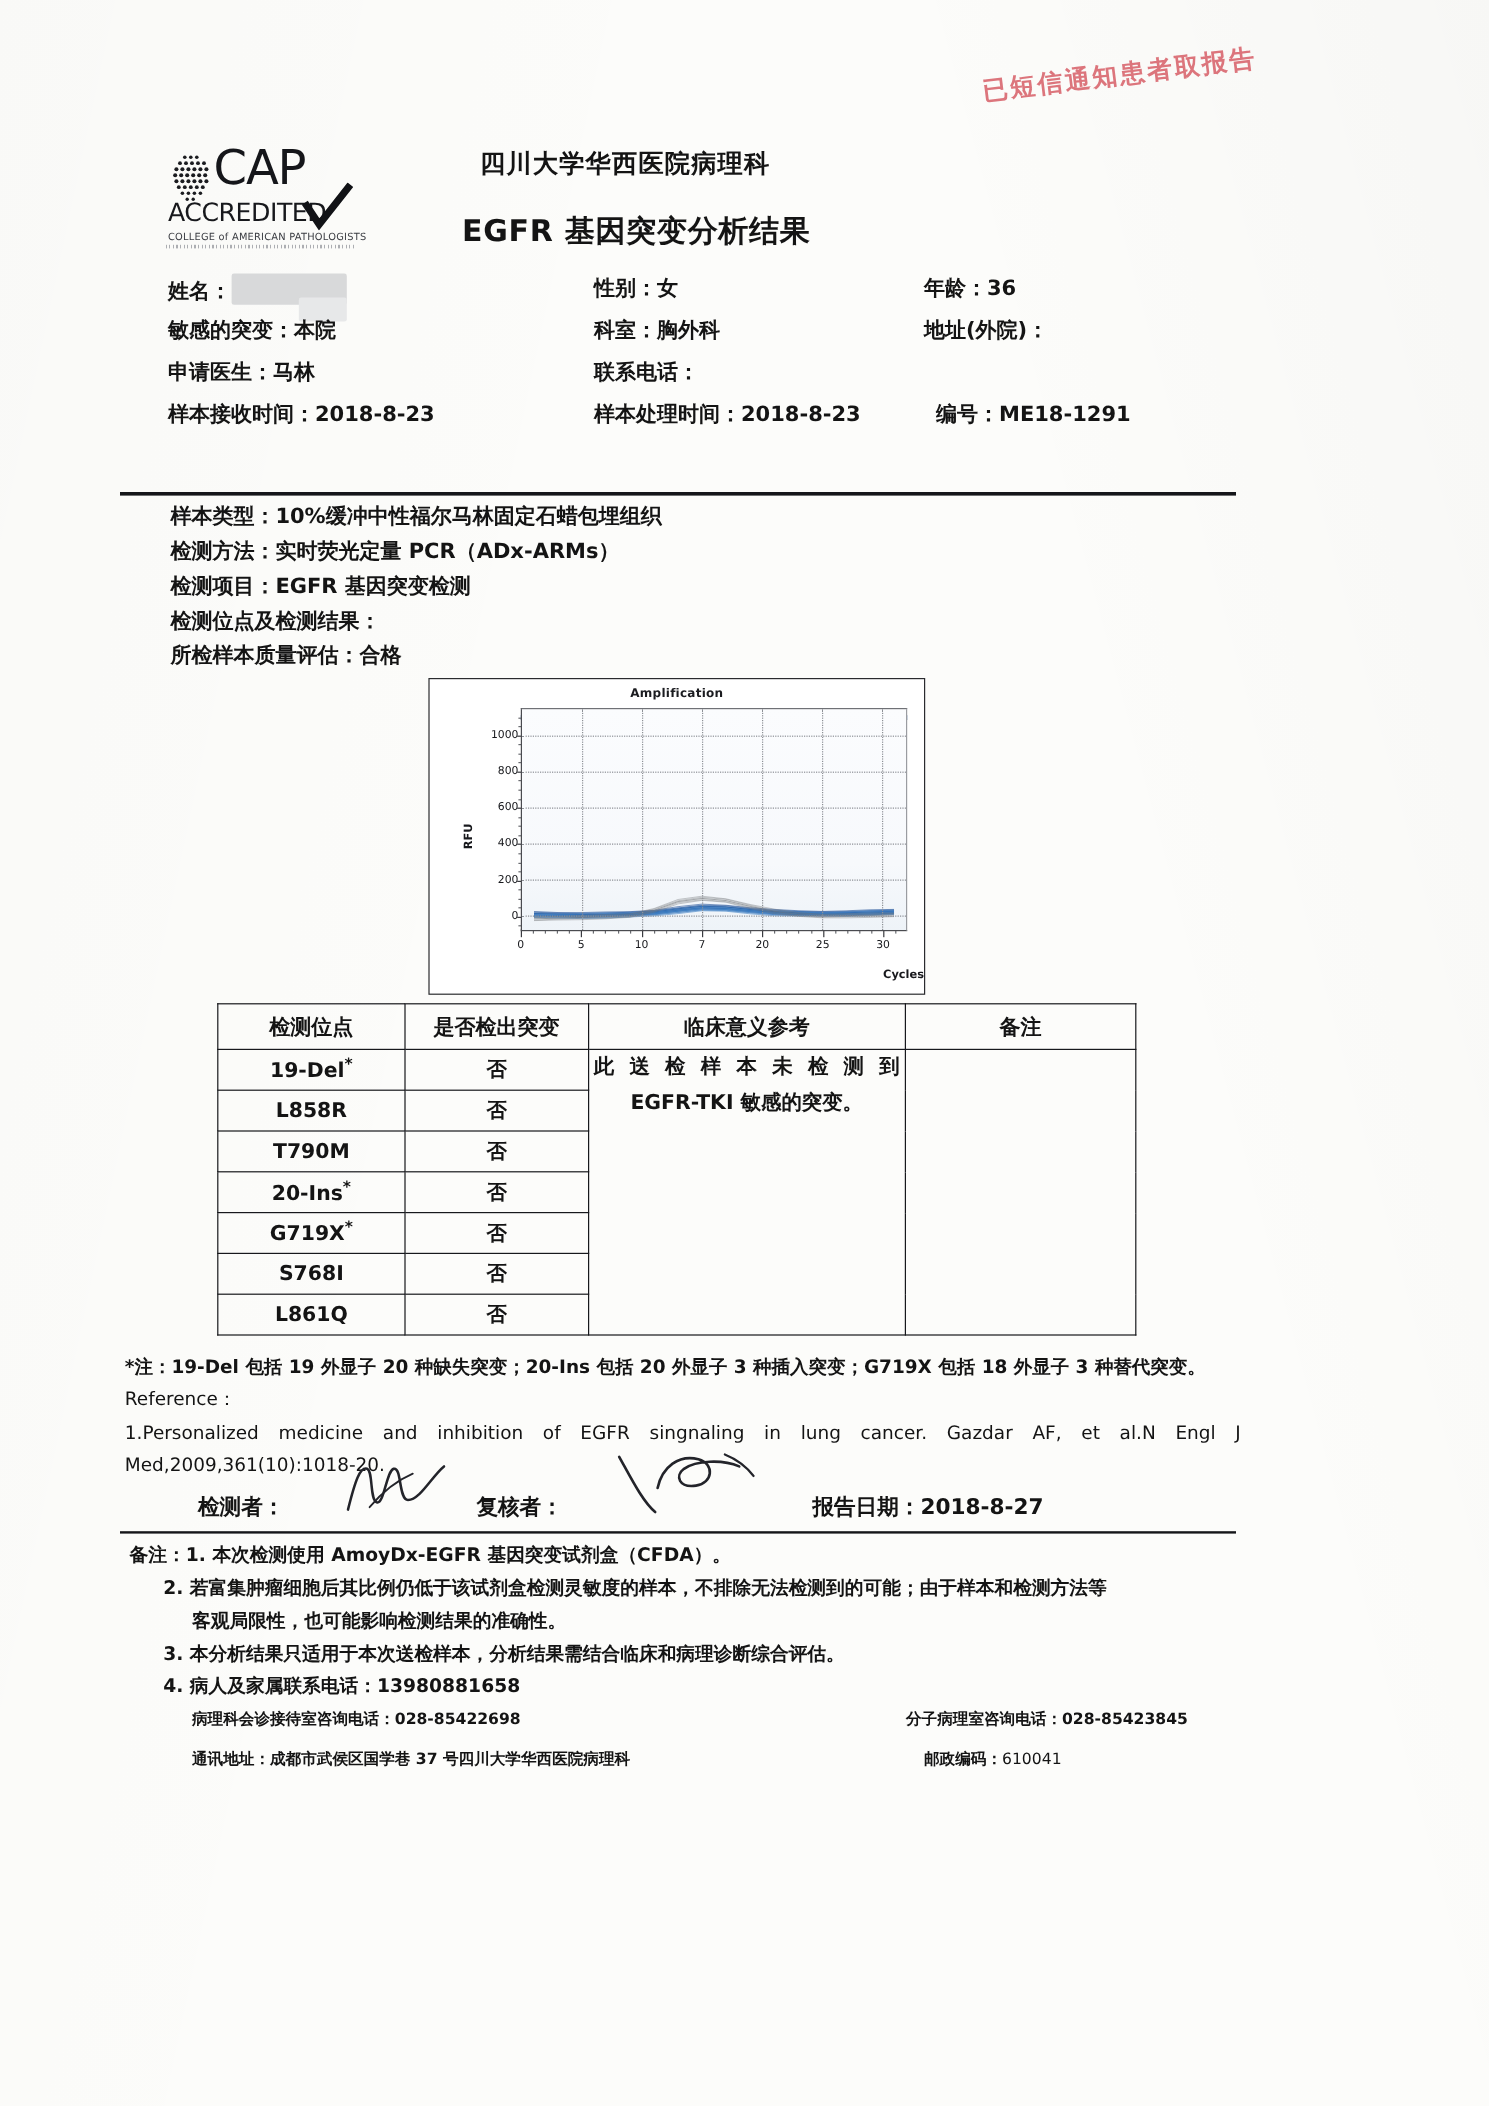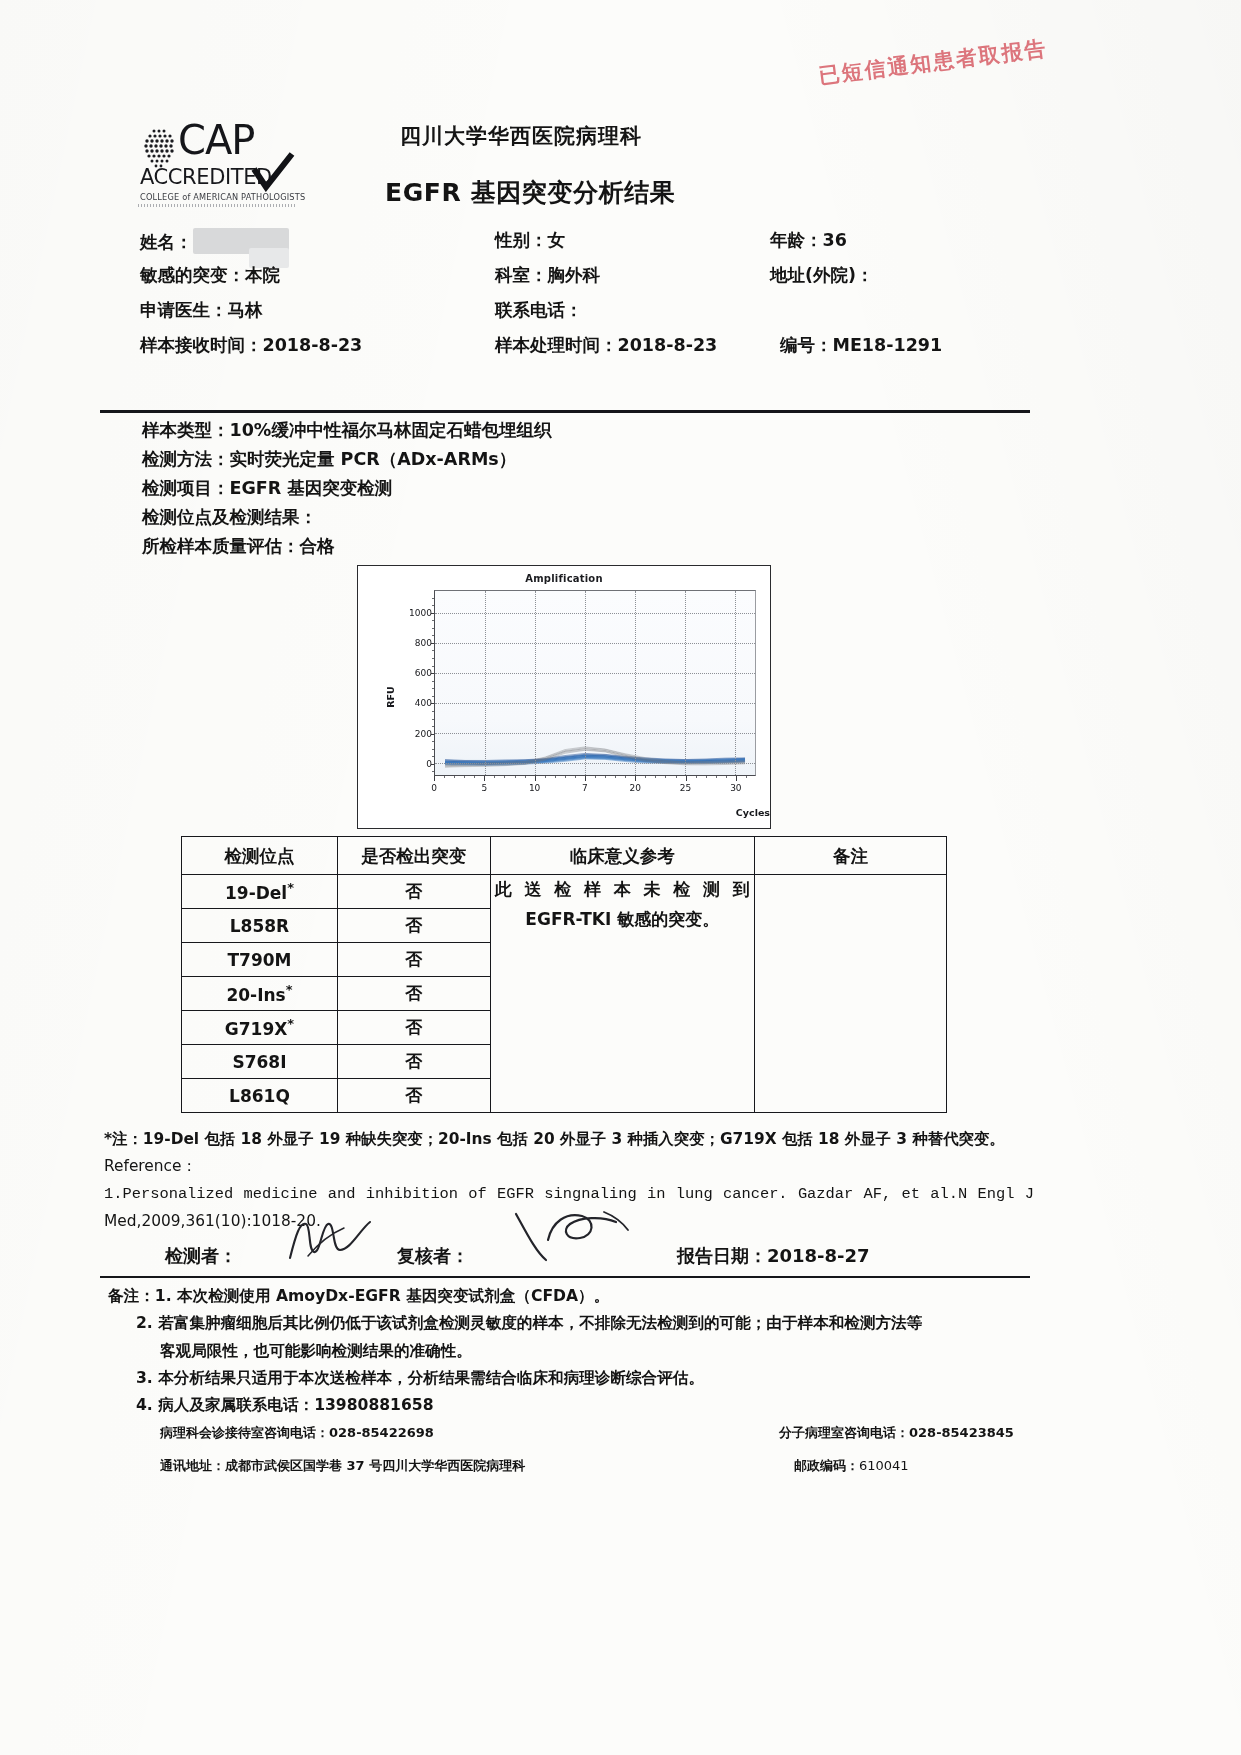--- a/index.html
+++ b/index.html
@@ -149,42 +149,42 @@
   
   .footnote{
     position:absolute;left:104px;top:1128px;width:930px;
     font-size:15.4px;font-weight:bold;line-height:1.5;
   }
   .reference{position:absolute;left:104px;top:1156px;width:930px;font-size:15.4px;}
   .ref-title{margin-bottom:4px;}
   .ref-body{
     text-align:justify;text-align-last:left;line-height:1.75;
   }
-  .ref-line1{display:block;text-align:justify;text-align-last:justify;font-family:Liberation Mono, monospace;}
+  .ref-line1{display:block;text-align:justify;text-align-last:justify;}
 
   
   .signrow{position:absolute;left:150px;top:1240px;width:880px;height:38px;font-size:18px;font-weight:bold;}
   .sig-a{position:absolute;left:15px;top:4px;}
   .sig-b{position:absolute;left:247px;top:4px;}
   .sig-c{position:absolute;left:527px;top:4px;}
   .ink1{position:absolute;left:128px;top:-24px;width:120px;height:46px;}
   .ink2{position:absolute;left:358px;top:-30px;width:130px;height:52px;}
   .hrule2{position:absolute;left:100px;top:1276px;width:930px;height:2.4px;background:#15161a;}
 
   
   .remarks{position:absolute;left:108px;top:1284px;width:930px;font-size:15.6px;line-height:1.62;}
   .rm{position:relative;margin-bottom:2px;font-weight:bold;}
   .rm-indent{padding-left:28px;}
   .rm-indent2{padding-left:52px;}
 
   
   .contact{position:absolute;left:160px;top:1424px;width:880px;font-size:13px;}
   .crow{position:relative;height:33px;}
   .cl{position:absolute;left:0;top:0;white-space:nowrap;font-weight:bold;}
-  .cr2{position:absolute;left:595px;top:0;white-space:nowrap;font-weight:bold;margin-left:24px;}
+  .cr2{position:absolute;left:595px;top:0;white-space:nowrap;font-weight:bold;}
   .thin{font-weight:normal;}
 </style>
 </head>
 <body>
 
 <div class="page">
 
   <div class="stamp">已短信通知患者取报告</div>
 
   <div class="cap-logo">
@@ -428,21 +428,21 @@
           <td class="col-site">S768I</td>
           <td class="col-res">否</td>
         </tr>
         <tr>
           <td class="col-site">L861Q</td>
           <td class="col-res">否</td>
         </tr>
       </tbody>
   </table>
 
-  <div class="footnote">*注：19-Del 包括 18 外显子 19 种缺失突变；20-Ins 包括 20 外显子 3 种插入突变；G719X 包括 18 外显子 3 种替代突变。</div>
+  <div class="footnote">*注：19-Del 包括 19 外显子 20 种缺失突变；20-Ins 包括 20 外显子 3 种插入突变；G719X 包括 18 外显子 3 种替代突变。</div>
 
   <div class="reference">
     <div class="ref-title">Reference：</div>
     <div class="ref-body">
       <span class="ref-line1">1.Personalized medicine and inhibition of EGFR singnaling in lung cancer. Gazdar AF, et al.N Engl J</span>
       <span>Med,2009,361(10):1018-20.</span>
     </div>
   </div>
 
   <div class="signrow">

